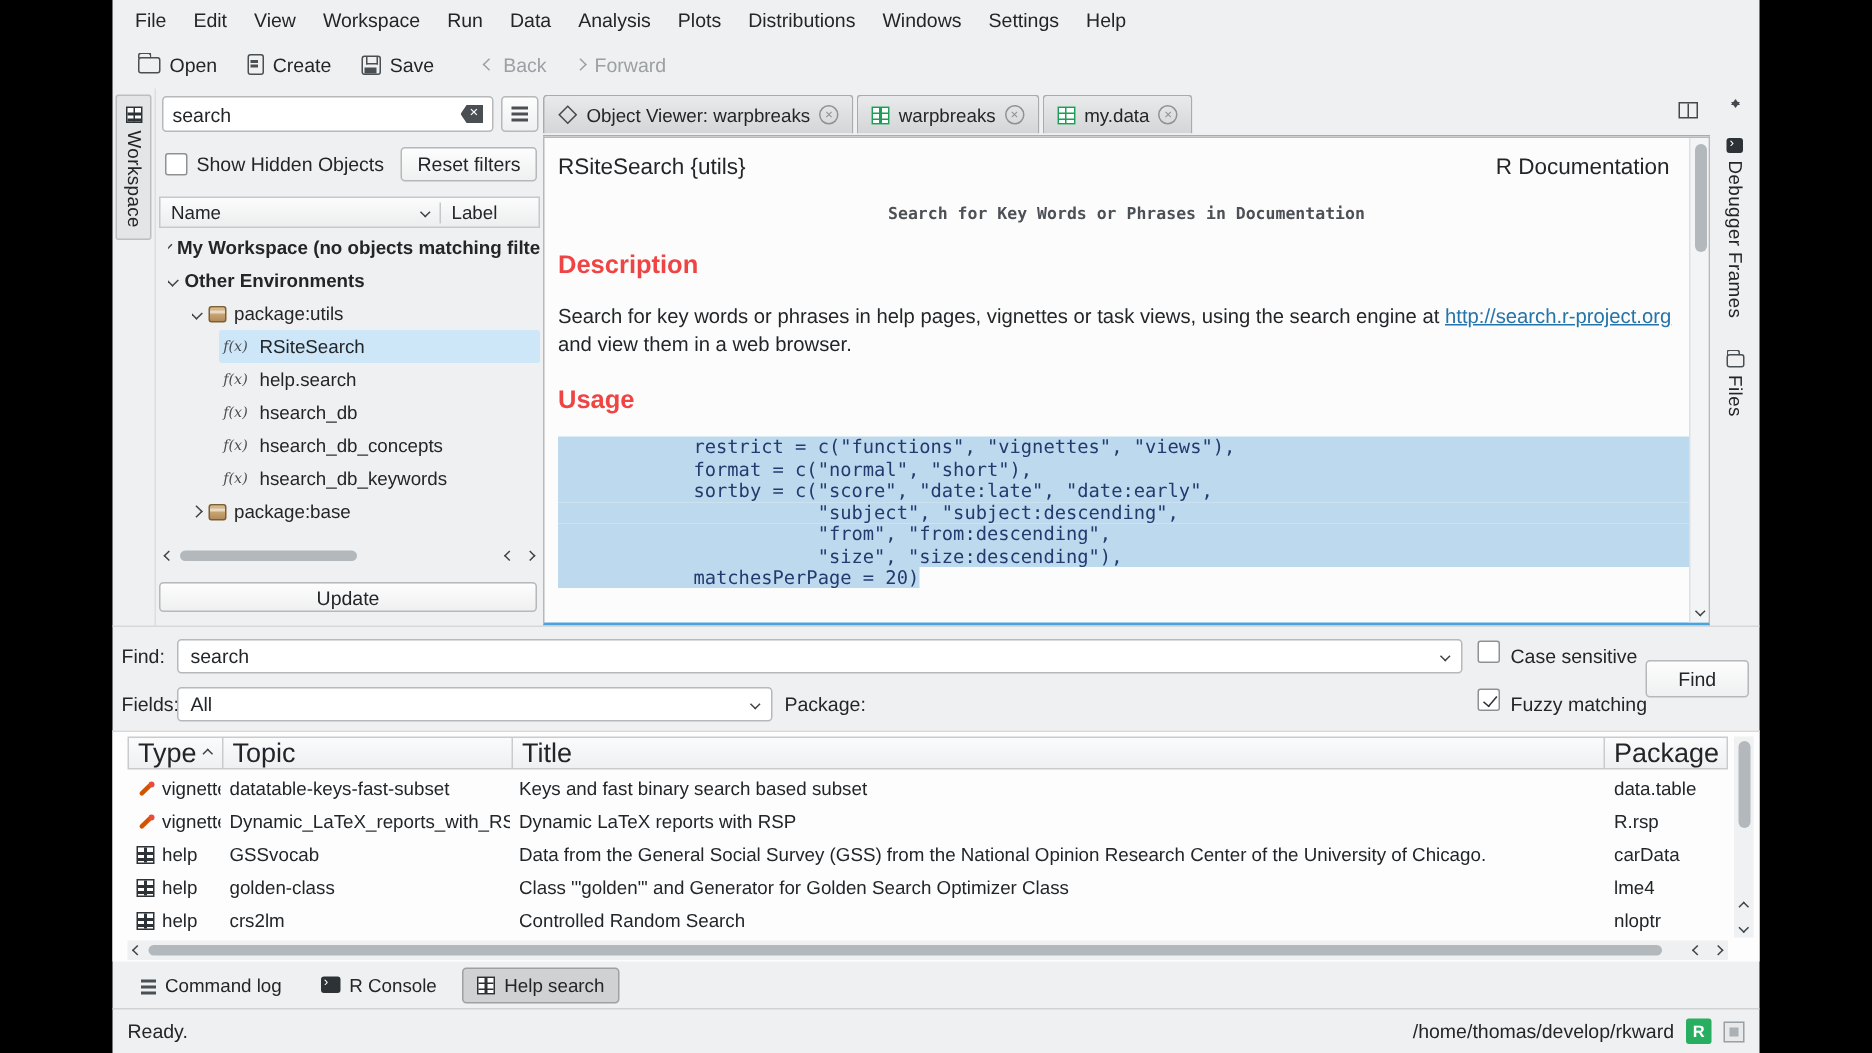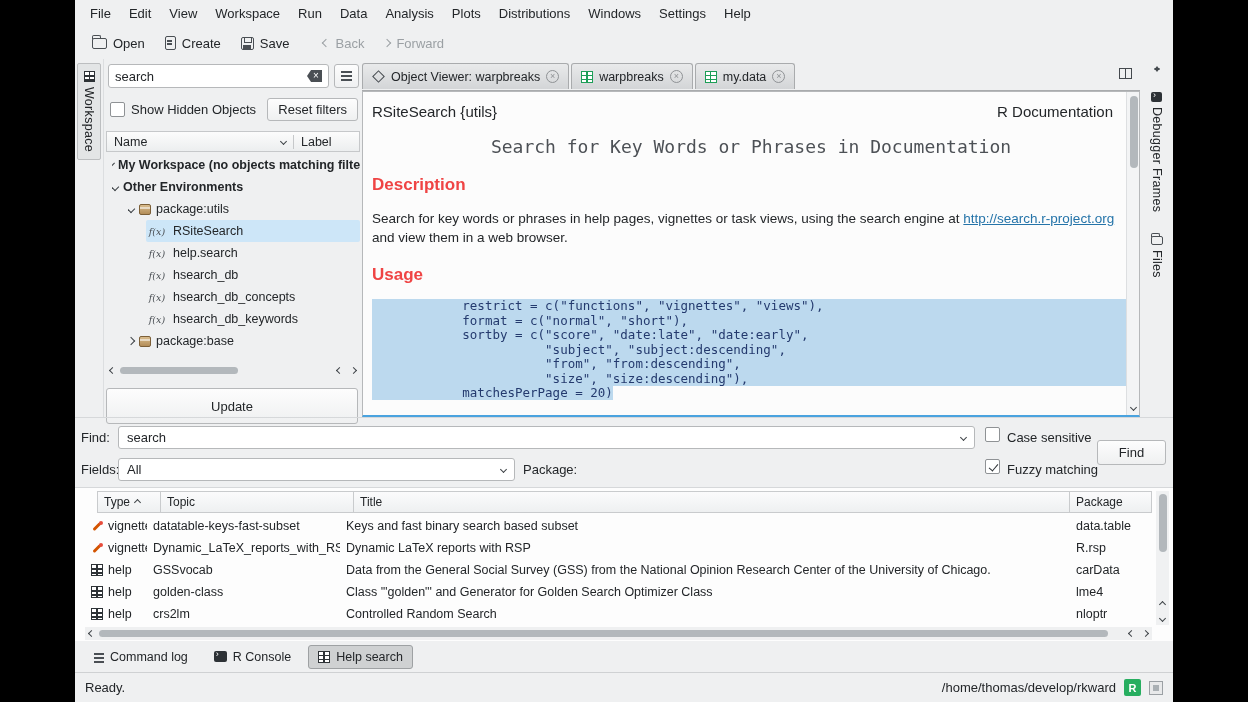--- a/index.html
+++ b/index.html
@@ -89,54 +89,54 @@
   .reset-btn{margin-left:auto;height:23px;padding:0 10px}
   .cols-hd{position:absolute;left:2px;right:2px;top:72px;height:21px;display:flex;
     background:linear-gradient(#fcfcfc,#eceeef);border:1px solid #c6c8ca;font-size:12.5px;align-items:center}
   .cols-hd .c1{width:186px;display:flex;align-items:center;justify-content:space-between;padding:0 7px}
   .cols-hd .c2{flex:1;border-left:1px solid #c6c8ca;padding:0 7px}
   .tree{position:absolute;left:2px;right:2px;top:95px;bottom:0;font-size:12.5px;overflow:hidden}
   .trow{height:22px;display:flex;align-items:center;gap:5px;white-space:nowrap;overflow:hidden}
   .trow.bold{font-weight:bold}
   .trow.sel{background:#cde6f8;border-radius:2px}
   .ws-hscroll{position:absolute;left:2px;right:2px;top:305px;height:13px}
-  .ws-update{position:absolute;left:2px;right:4px;top:329px;height:36px}
+  .ws-update{position:absolute;left:2px;right:4px;top:329px;height:20px}
   
   .doc{position:absolute;left:287px;right:33px;top:0;bottom:0}
   .tabbar{position:absolute;left:0;right:0;top:3px;height:29px;display:flex;align-items:center;border-bottom:1px solid #a9abad}
   .dtab{display:flex;align-items:center;gap:6px;padding:0 9px;height:26px;font-size:12.5px;
     background:linear-gradient(#e9eaeb,#d3d5d7);border:1px solid #a9abad;border-bottom:none;
     border-radius:3px 3px 0 0;margin-right:2px;white-space:nowrap}
   .dtab.active{background:#fcfcfc;height:29px;position:relative;z-index:2}
   .tabbar-right{margin-left:auto;display:flex;align-items:center;padding:0 8px 6px 0}
   .viewframe{position:absolute;left:0;right:0;top:32px;bottom:0;background:#fcfcfc;
     border:1px solid #b6b8ba;border-bottom:2px solid #4aa3df;overflow:hidden}
   .doc-h1row{display:flex;justify-content:space-between;padding:11px 26px 0 9px;font-size:15px}
-  .doc-title{text-align:center;font-family:"DejaVu Sans Mono",monospace;font-weight:normal;
-    font-size:18px;color:#4d5156;margin-top:16px}
+  .doc-title{text-align:center;font-family:"DejaVu Sans Mono",monospace;font-weight:bold;
+    font-size:11px;color:#4d5156;margin-top:16px}
   .sec-h{font-family:Liberation Sans, sans-serif;font-weight:bold;font-size:17px;color:#ef4444;
     margin:18px 0 0 9px}
   .doc-p{font-size:13.5px;margin:14px 9px 0 9px;line-height:19px;max-width:760px}
   .doc-link{color:#2574a9;text-decoration:underline}
   .code{margin:14px 9px 0 9px;font-family:"DejaVu Sans Mono",monospace;font-size:12.5px;
     line-height:14.5px;color:#243a6e}
   .code-line{white-space:pre;background:#bcd9ee}
   .code-line.last{background:transparent}
   .code-line.last .hl{background:#bcd9ee}
   .doc-vscroll{position:absolute;right:0;top:0;bottom:0;width:13px;background:#f3f4f5;border-left:1px solid #dddfe1}
   
   .right-strip{position:absolute;right:0;top:0;bottom:0;width:33px;display:flex;flex-direction:column;align-items:center;gap:10px;padding-top:4px}
   
   .findp{position:absolute;left:0;right:0;top:358px;height:70px;border-top:1px solid #d6d8da}
   .fp-label{position:absolute;font-size:13px}
   
   .results{position:absolute;left:0;right:0;top:428px;height:154px;background:#fdfdfd;border-top:1px solid #d6d8da}
-  .rheader{position:absolute;left:22px;right:21px;top:3px;height:22px;display:grid;
+  .rheader{position:absolute;left:10px;right:21px;top:3px;height:22px;display:grid;
     grid-template-columns:62px 193px 1fr 82px;background:linear-gradient(#fbfbfc,#eef0f1);
-    border:1px solid #c9cbcd;font-size:12px;align-items:center}
+    border:1px solid #c9cbcd;font-size:18px;align-items:center}
   .rheader>div{padding:0 6px;display:flex;align-items:center;gap:5px;height:100%;overflow:hidden}
   .rheader>div+div{border-left:1px solid #c9cbcd}
   .rrow{position:absolute;left:10px;right:21px;height:22px;display:grid;
     grid-template-columns:62px 193px 1fr 82px;font-size:12.5px;align-items:center}
   .rrow>div{padding:0 6px;display:flex;align-items:center;gap:5px;overflow:hidden;white-space:nowrap}
   .res-vscroll{position:absolute;right:4px;top:3px;bottom:16px;width:13px;background:#f0f1f2}
   .res-hscroll{position:absolute;left:10px;right:21px;bottom:1px;height:13px}
   
   .btabs{position:absolute;left:0;right:0;top:582px;height:31px;display:flex;align-items:center;gap:8px;padding-left:10px}
   .btab{display:flex;align-items:center;gap:6px;padding:4px 9px;border-radius:3px;font-size:12.5px}

